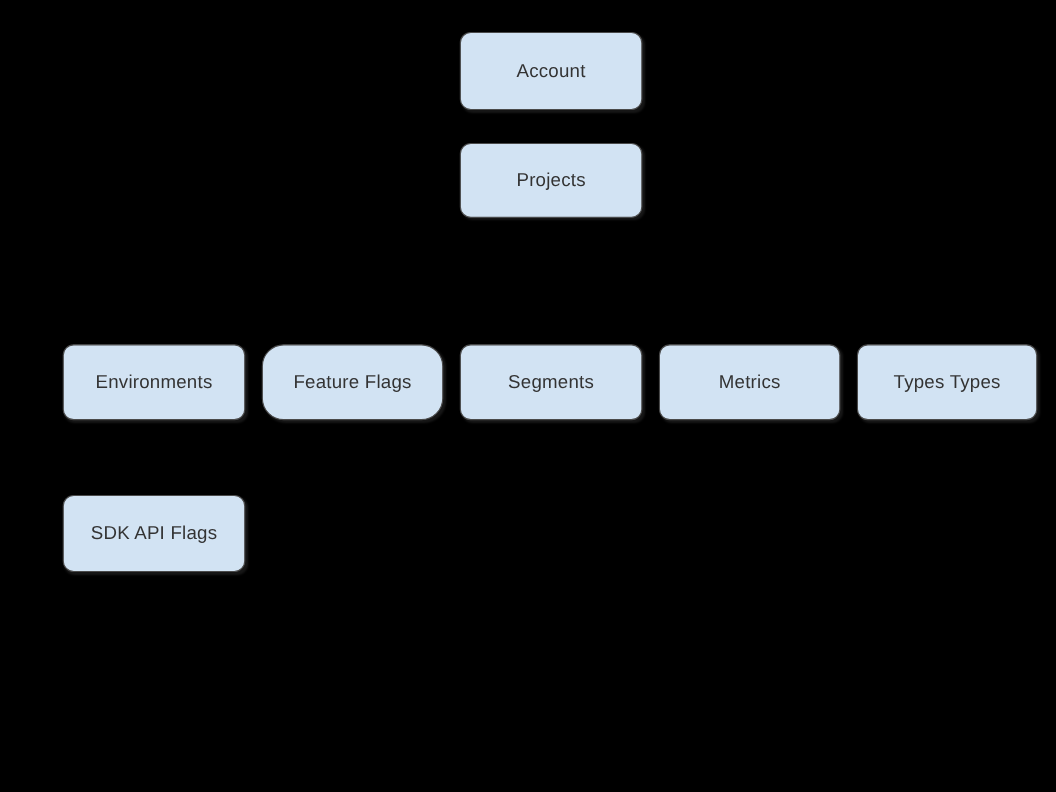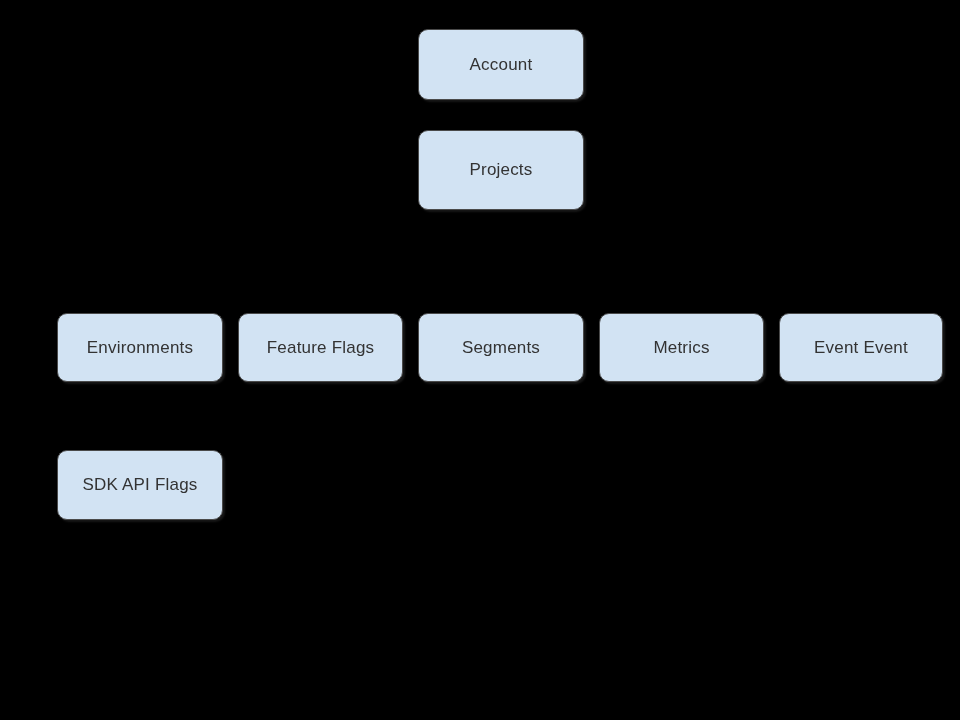--- a/index.html
+++ b/index.html
@@ -38,34 +38,34 @@
     white-space: nowrap;
   }
 </style>
 </head>
 <body>
 
 <div class="canvas">
     <div class="node" style="left: 370px; top: 29px; width: 166px; height: 71px;">
     <span class="node-label">Account</span>
   </div>
-    <div class="node" style="left: 370px; top: 130px; width: 166px; height: 80px;">
+    <div class="node" style="left: 370px; top: 130px; width: 166px; height: 68px;">
     <span class="node-label">Projects</span>
   </div>
     <div class="node" style="left: 9px; top: 313px; width: 166px; height: 69px;">
     <span class="node-label">Environments</span>
   </div>
-    <div class="node" style="left: 190px; top: 313px; width: 165px; height: 69px;">
+    <div class="node" style="left: 190px; top: 313px; width: 165px; height: 69px; border-radius: 20px;">
     <span class="node-label">Feature Flags</span>
   </div>
     <div class="node" style="left: 370px; top: 313px; width: 166px; height: 69px;">
     <span class="node-label">Segments</span>
   </div>
     <div class="node" style="left: 551px; top: 313px; width: 165px; height: 69px;">
     <span class="node-label">Metrics</span>
   </div>
     <div class="node" style="left: 731px; top: 313px; width: 164px; height: 69px;">
-    <span class="node-label">Event Event</span>
+    <span class="node-label">Types Types</span>
   </div>
     <div class="node" style="left: 9px; top: 450px; width: 166px; height: 70px;">
     <span class="node-label">SDK API Flags</span>
   </div>
   </div>
 
 </body></html>

